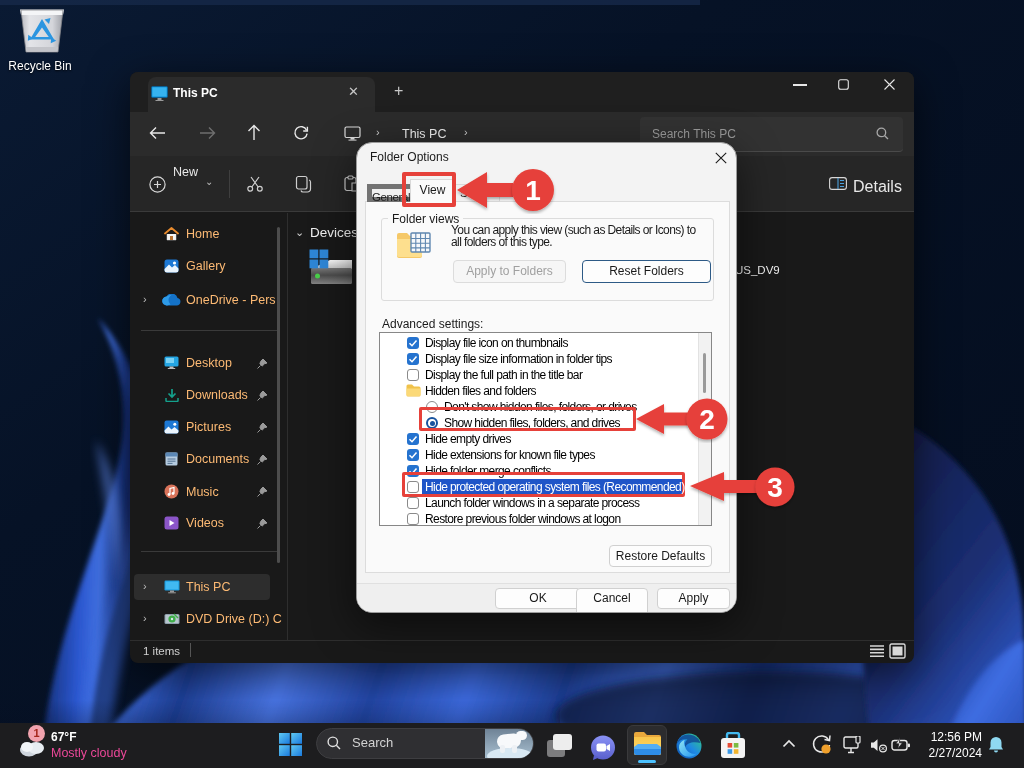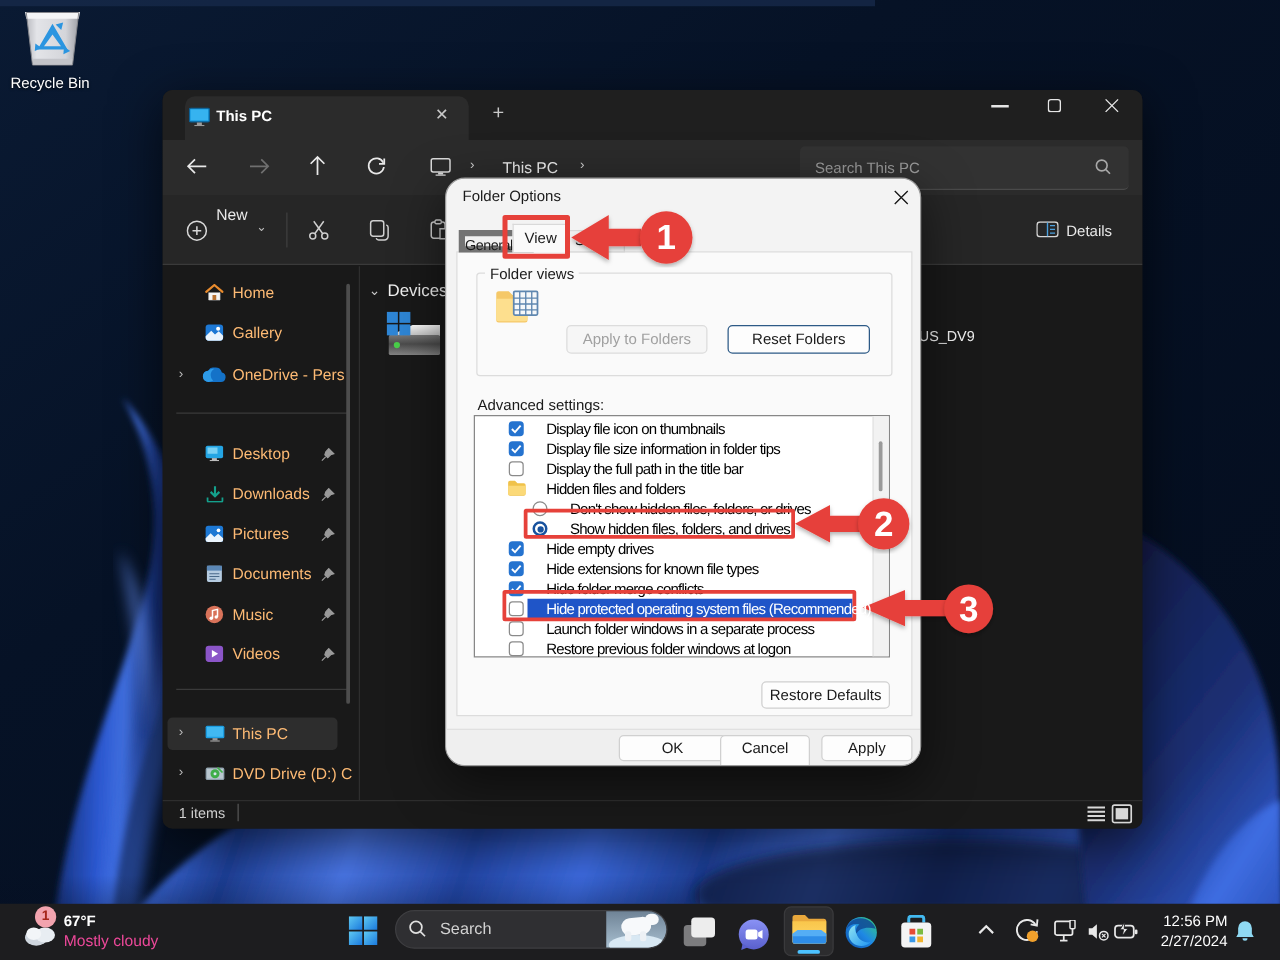--- a/index.html
+++ b/index.html
@@ -172,21 +172,21 @@
     <rect x="2" y="2.5" width="11" height="13" rx="2" fill="none" stroke="#cfcfcf" stroke-width="1.2"></rect>
     <rect x="5" y="1" width="5" height="3" rx="1" fill="#262626" stroke="#cfcfcf" stroke-width="1.1"></rect>
     <path d="M 9,8 h 6 v 8 h -6 z" fill="#262626" stroke="#cfcfcf" stroke-width="1.1"></path>
   </svg>
 
   <svg class="abs" style="left:699px;top:105px" width="18" height="13" viewBox="0 0 18 13">
     <rect x="0.6" y="0.6" width="16.8" height="11.8" rx="2.5" fill="none" stroke="#d8d8d8" stroke-width="1.1"></rect>
     <path d="M 9,1 L 9,12" stroke="#4ba0dd" stroke-width="1.1"></path>
     <path d="M 11,3.5 h 4 M 11,6.5 h 4 M 11,9.5 h 4" stroke="#4ba0dd" stroke-width="1"></path>
   </svg>
-  <div class="abs" style="left:723px;top:106px;color:#e8e8e8;font-size:12px">Details</div>
+  <div class="abs" style="left:723px;top:106px;color:#e8e8e8;font-size:16px">Details</div>
 
   <div class="abs" style="left:157px;top:141px;width:1px;height:427px;background:#2e2e2e"></div>
 
   <div class="abs" style="left:4px;top:502px;width:136px;height:26px;background:#2d2d2d;border-radius:4px"></div>
 
   <div class="abs" style="left:0;top:568px;width:784px;height:1px;background:#2e2e2e"></div>
   <div class="abs" style="left:13px;top:573px;color:#d0d0d0;font-size:11.5px">1 items</div>
   <div class="abs" style="left:60px;top:571px;width:1px;height:14px;background:#555"></div>
 
   <svg class="abs" style="left:739px;top:572px" width="16" height="14" viewBox="0 0 16 14">
@@ -358,35 +358,36 @@
 
   <svg class="abs" style="left:39px;top:88px" width="36" height="28" viewBox="0 0 36 28">
     <path d="M 1,4 a 2,2 0 0 1 2,-2 h 8 l 3,3 h 10 a 2,2 0 0 1 2,2 v 18 a 2,2 0 0 1 -2,2 H 3 a 2,2 0 0 1 -2,-2 Z" fill="#f5c868"></path>
     <path d="M 1,8 h 25 v 16 a 2,2 0 0 1 -2,2 H 3 a 2,2 0 0 1 -2,-2 Z" fill="#fddf8e"></path>
     <rect x="15" y="2" width="19" height="19" rx="1" fill="#f6f8fa" stroke="#5f87b0" stroke-width="1.4"></rect>
     <g stroke="#5f87b0" stroke-width="1.1">
       <path d="M 15,7.5 h 19 M 15,12.2 h 19 M 15,16.9 h 19"></path>
       <path d="M 19.8,2 v 19 M 24.6,2 v 19 M 29.4,2 v 19"></path>
     </g>
   </svg>
+  <div class="abs" style="left:94px;top:81px;width:270px;line-height:12px;letter-spacing:-0.6px;white-space:nowrap">You can apply this view (such as Details or Icons) to<br>all folders of this type.</div>
 
   <div class="abs" style="left:96px;top:117px;width:113px;height:23px;background:#f6f6f6;border:1px solid #dcdcdc;border-radius:4px;text-align:center;line-height:21px;color:#a0a0a0">Apply to Folders</div>
-  <div class="abs" style="left:225px;top:117px;width:114px;height:23px;background:#fdfdfd;border:1px solid #2d5a86;border-radius:4px;text-align:center;line-height:21px">Reset Folders</div>
+  <div class="abs" style="left:225px;top:117px;width:129px;height:23px;background:#fdfdfd;border:1px solid #2d5a86;border-radius:4px;text-align:center;line-height:21px">Reset Folders</div>
 
   <div class="abs" style="left:25px;top:174px">Advanced settings:</div>
   <div class="abs" style="left:22px;top:189px;width:333px;height:194px;background:#fff;border:1px solid #878787"></div>
 
   <div class="abs" style="left:341px;top:190px;width:13px;height:192px;background:#f2f2f2;border-left:1px solid #e2e2e2"></div>
   <div class="abs" style="left:346px;top:210px;width:3px;height:40px;background:#9a9a9a;border-radius:2px"></div>
 
   <style>
     .cb { position:absolute; left:50px; width:12px; height:12px; border-radius:3px; }
     .cbon { background:#2573cf; }
     .cboff { background:#fff; border:1px solid #8a8a8a; }
-    .rowtext { position:absolute; left:68px; font-size:12px; line-height:15px; color:#000; white-space:nowrap; letter-spacing:-0.6px;margin-left:12px; }
+    .rowtext { position:absolute; left:68px; font-size:12px; line-height:15px; color:#000; white-space:nowrap; letter-spacing:-0.6px; }
   </style>
   <div id="rows">
     <div class="cb cbon" style="top:194px"><svg width="12" height="12" viewBox="0 0 12 12">
             <path d="M 2.5,6.2 L 5,8.7 L 9.5,3.5" fill="none" stroke="#fff" stroke-width="1.5"></path>
           </svg></div>
     <div class="rowtext" style="top:193px">Display file icon on thumbnails</div>
     <div class="cb cbon" style="top:210px"><svg width="12" height="12" viewBox="0 0 12 12">
             <path d="M 2.5,6.2 L 5,8.7 L 9.5,3.5" fill="none" stroke="#fff" stroke-width="1.5"></path>
           </svg></div>
     <div class="rowtext" style="top:209px">Display file size information in folder tips</div>

